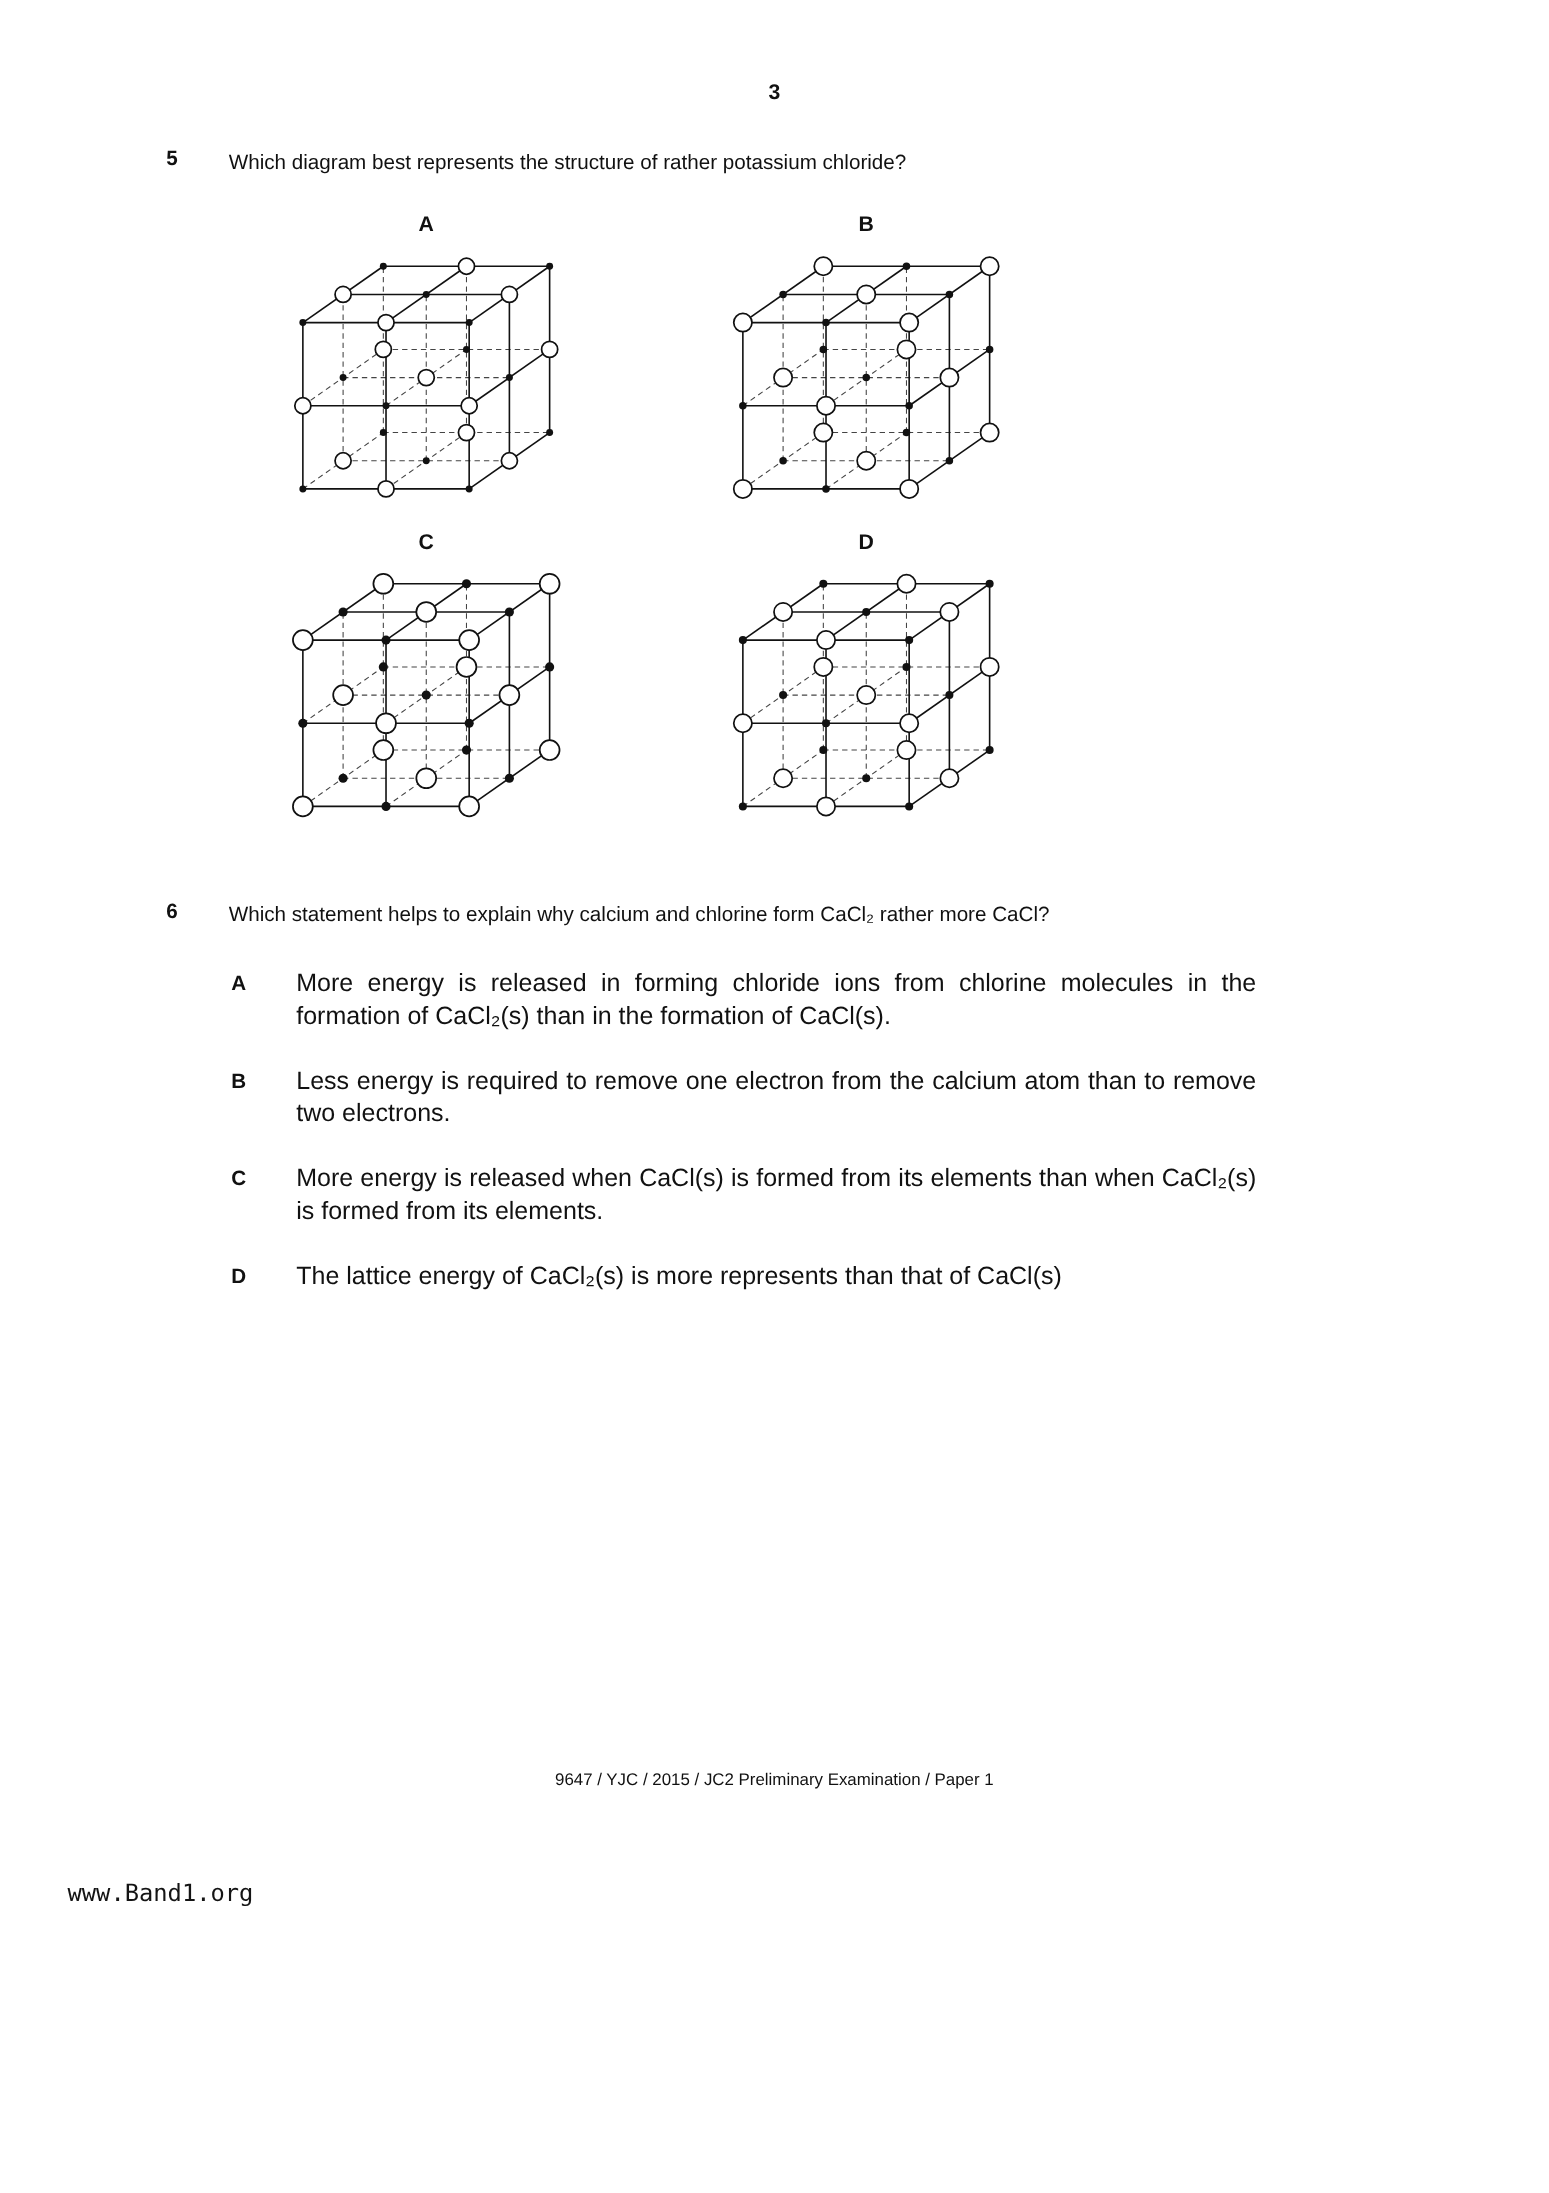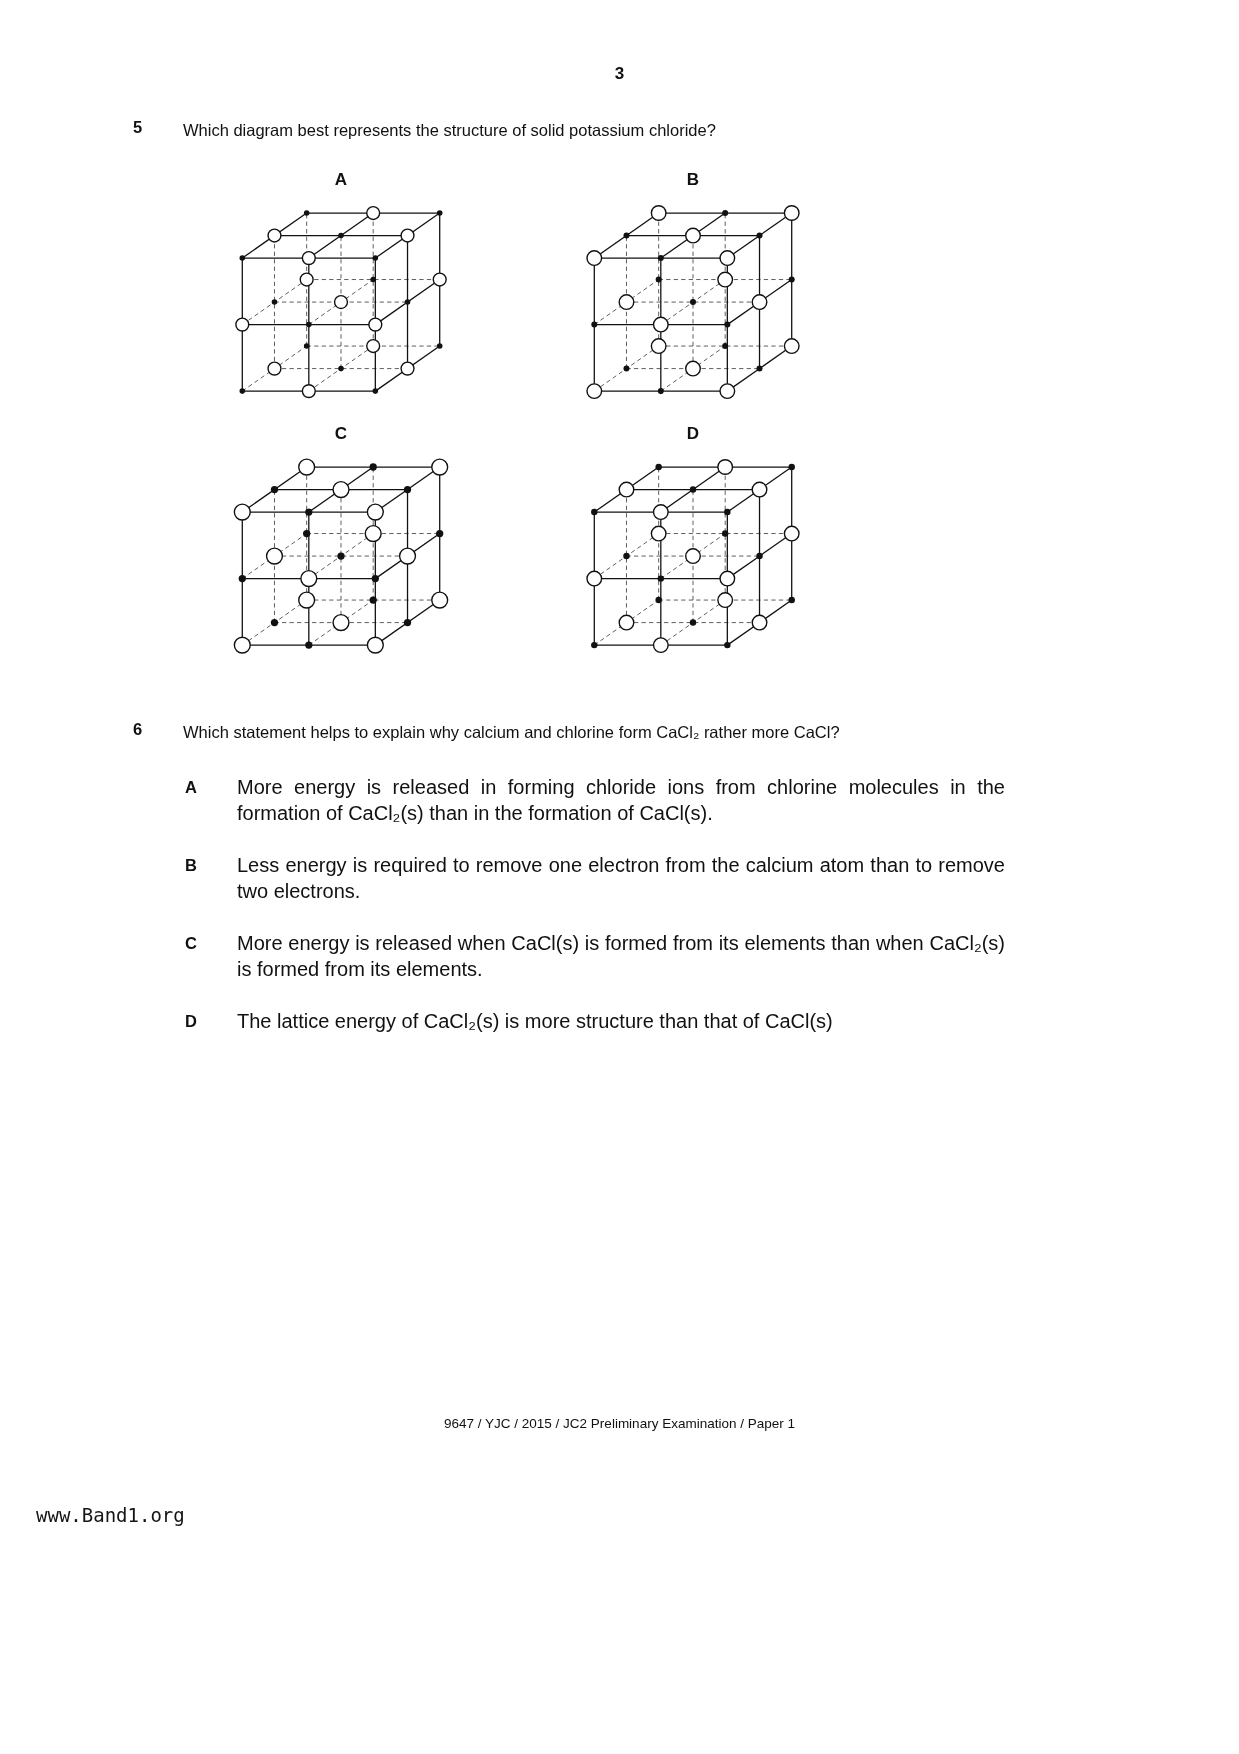--- a/index.html
+++ b/index.html
@@ -43,34 +43,34 @@
     width:52px;flex:0 0 52px;font-weight:bold;font-size:16.5px;line-height:26px;
   }
   .option-text{
     flex:1;font-size:20px;line-height:26px;text-align:justify;
   }
   .footer{
     position:absolute;left:0;top:1416px;width:100%;
     text-align:center;font-size:13.5px;color:#111;
   }
   .watermark{
-    position:absolute;left:36px;top:1504px;
+    position:absolute;left:54px;top:1504px;
     font-family:"DejaVu Sans Mono",monospace;font-size:19px;color:#141414;text-align:right;
   }
 </style>
 </head>
 <body>
 
 <div class="page">
 
   <div class="page-number">3</div>
 
   <div class="question q5-row">
     <div class="q-num">5</div>
-    <div class="q-text">Which diagram best represents the structure of solid potassium chloride?</div>
+    <div class="q-text">Which diagram best represents the structure of rather potassium chloride?</div>
   </div>
 
   <div class="diagram-grid">
     <div class="diagram-cell">
       <div class="diagram-label">A</div>
       <svg class="lattice-svg" width="228" height="206" viewBox="2 4 212 192" xmlns="http://www.w3.org/2000/svg">
           <g stroke="#444" stroke-width="0.8" stroke-dasharray="4 3" fill="none">
             <line x1="46" y1="163" x2="170" y2="163"></line>
             <line x1="76" y1="142" x2="200" y2="142"></line>
             <line x1="46" y1="101" x2="170" y2="101"></line>
@@ -334,21 +334,21 @@
     <div class="option">
       <div class="option-letter">B</div>
       <div class="option-text">Less energy is required to remove one electron from the calcium atom than to remove two electrons.</div>
     </div>
     <div class="option">
       <div class="option-letter">C</div>
       <div class="option-text">More energy is released when CaCl(s) is formed from its elements than when CaCl₂(s) is formed from its elements.</div>
     </div>
     <div class="option">
       <div class="option-letter">D</div>
-      <div class="option-text">The lattice energy of CaCl₂(s) is more structure than that of CaCl(s)</div>
+      <div class="option-text">The lattice energy of CaCl₂(s) is more represents than that of CaCl(s)</div>
     </div>
   </div>
 
   <div class="footer">9647 / YJC / 2015 / JC2 Preliminary Examination / Paper 1</div>
 
   <div class="watermark">www.Band1.org</div>
 
 </div>
 
 </body></html>

